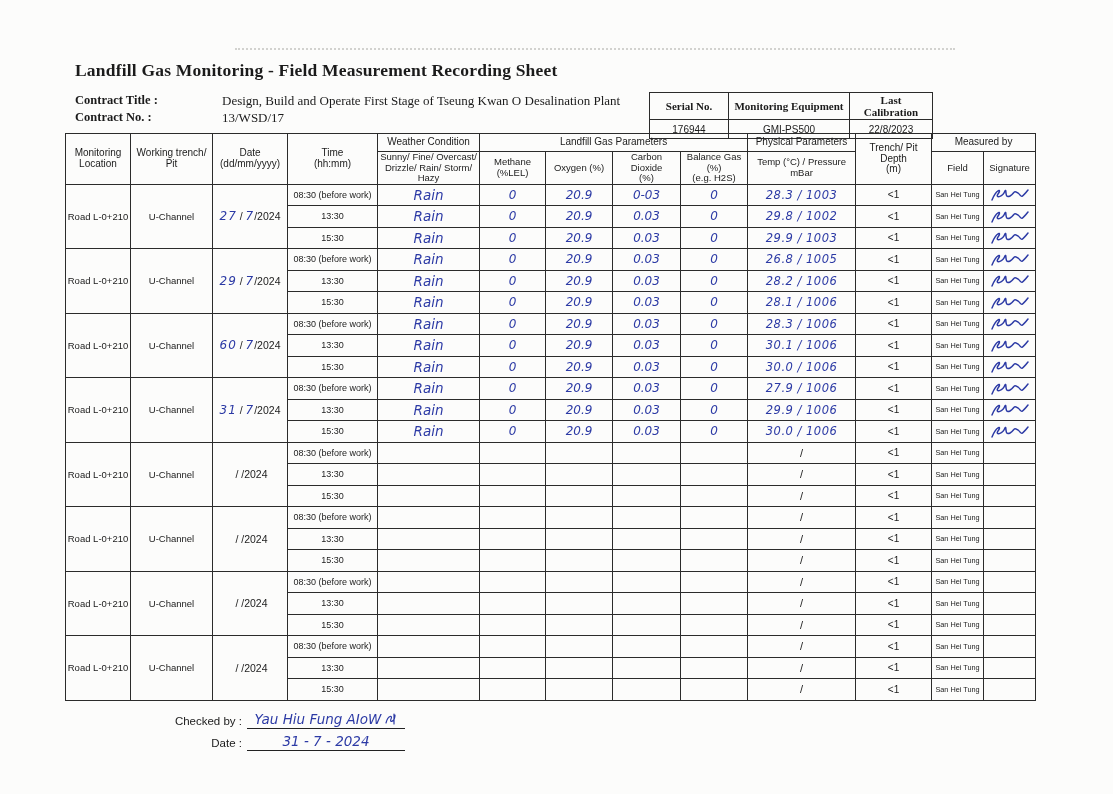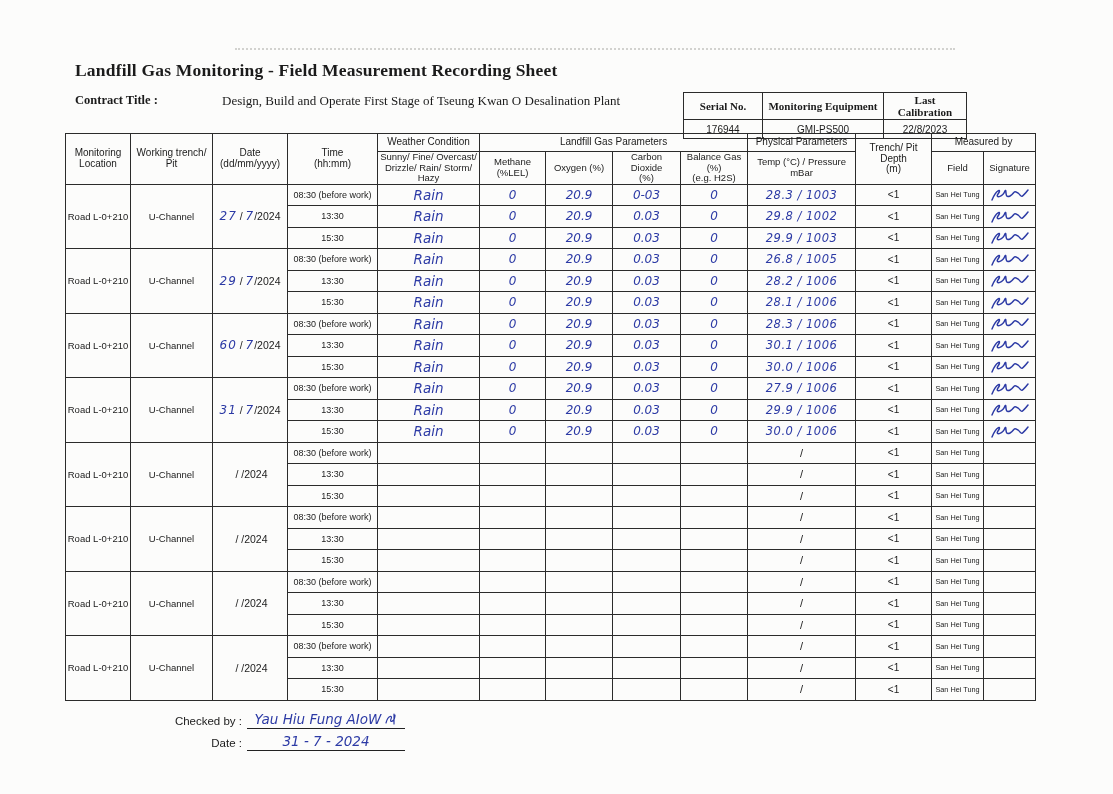--- a/index.html
+++ b/index.html
@@ -15,21 +15,21 @@
   .doc-title {
     position:absolute; left:75px; top:60px;
     font-family:"Liberation Serif", serif; font-weight:bold; font-size:17.5px;
     letter-spacing:0.2px;
   }
   .contract { position:absolute; left:75px; top:92px; font-family:"Liberation Serif", serif; }
   .contract .crow { display:flex; line-height:17px; }
   .contract .clabel { width:147px; font-weight:bold; font-size:12.5px;font-family:Liberation Serif, serif; }
   .contract .cvalue { font-size:13px;font-family:Liberation Serif, serif; }
 
-  .equip { position:absolute; left:683px; top:92px; border-collapse:collapse; }
+  .equip { position:absolute; left:649px; top:92px; border-collapse:collapse; }
   .equip th, .equip td { border:1.4px solid var(--line); text-align:center; padding:1px 4px; height:16px; }
   .equip th { font-family:"Liberation Serif", serif; font-weight:bold; font-size:11px; }
   .equip td { font-size:10px; }
   .w-serial { width:70px; } .w-equip { width:112px; } .w-cal { width:74px; }
 
   table.main {
     position:absolute; left:65px; top:133px;
     border-collapse:collapse; table-layout:fixed; width:970px;
     background:transparent;
   }
@@ -71,20 +71,24 @@
 <body>
 
 <div class="artifact-dots"></div>
 
 <div class="doc-title">Landfill Gas Monitoring - Field Measurement Recording Sheet</div>
 
 <div class="contract">
   <div class="crow">
     <span class="clabel">Contract Title :</span>
     <span class="cvalue">Design, Build and Operate First Stage of Tseung Kwan O Desalination Plant</span>
+  </div>
+  <div class="crow">
+    <span class="clabel">Contract No. :</span>
+    <span class="cvalue">13/WSD/17</span>
   </div>
 </div>
 
 <table class="equip">
   <tbody>
       <tr>
     <th class="w-serial">Serial No.</th>
     <th class="w-equip">Monitoring Equipment</th>
     <th class="w-cal">Last Calibration</th>
   </tr>

